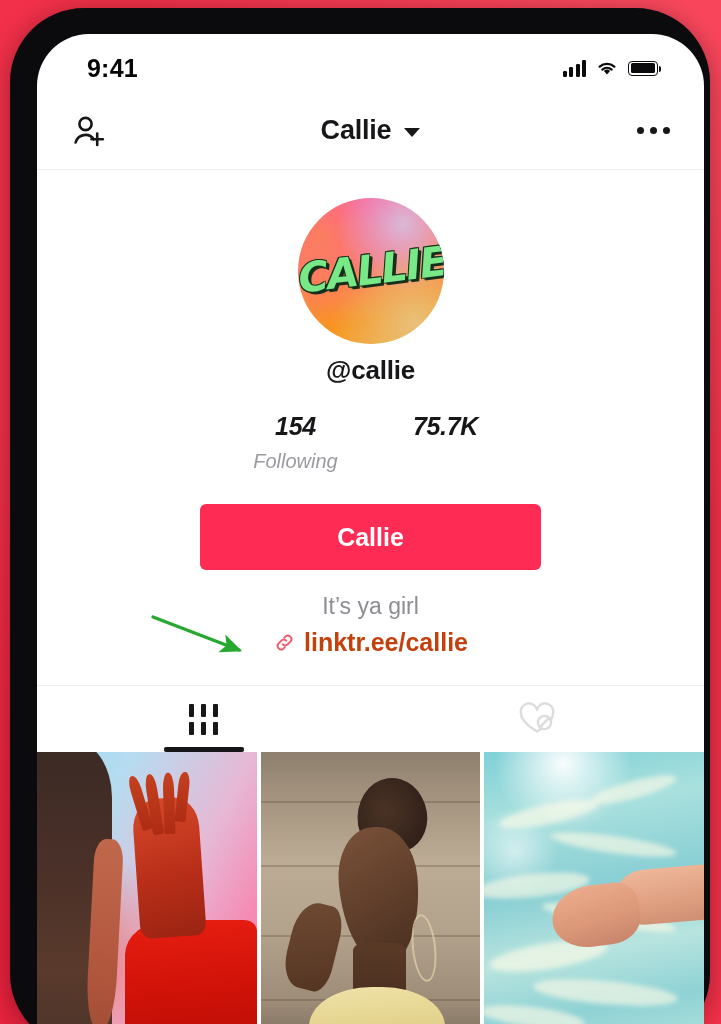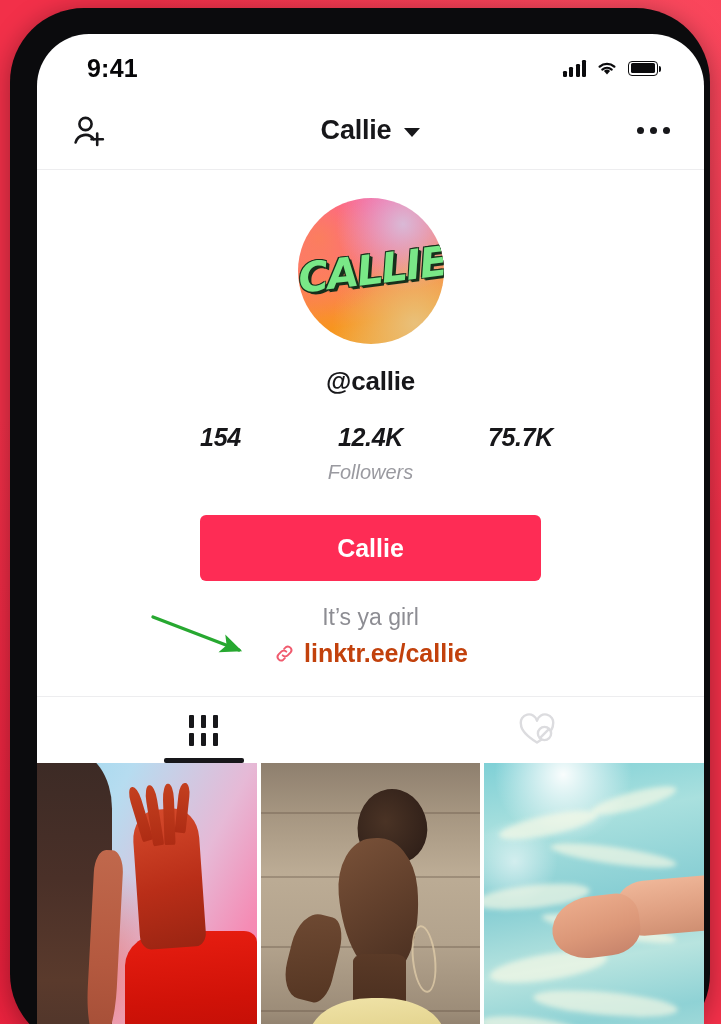--- a/index.html
+++ b/index.html
@@ -203,21 +203,21 @@
     text-shadow:
       2px 2px 0 #17301C,
       3px 3px 0 #17301C,
       -1px -1px 0 #17301C,
       1px -1px 0 #17301C,
       -1px 1px 0 #17301C;
     font-family: "DejaVu Sans", sans-serif;
   }
 
   #handle {
-    margin-top: 22px;
+    margin-top: 11px;
     font-size: 26px;
     font-weight: bold;
     color: #17171A;
     letter-spacing: -0.2px;
   }
 
   
   #stats {
     margin-top: 26px;
     display: flex;
@@ -565,24 +565,21 @@
 
         <div id="avatar">
           <div id="avatar-wordmark">CALLIE</div>
         </div>
 
         <div id="handle">@callie</div>
 
         <div id="stats">
           <div class="stat">
             <div class="stat-value">154</div>
-          </div>
-          <div class="stat">
-            <div class="stat-value">12.4K</div>
-            <div class="stat-label">Followers</div>
+            <div class="stat-label">Following</div>
           </div>
           <div class="stat">
             <div class="stat-value">75.7K</div>
           </div>
         </div>
 
         <button id="follow-button">Callie</button>
 
         <div id="bio">It’s ya girl</div>
 

